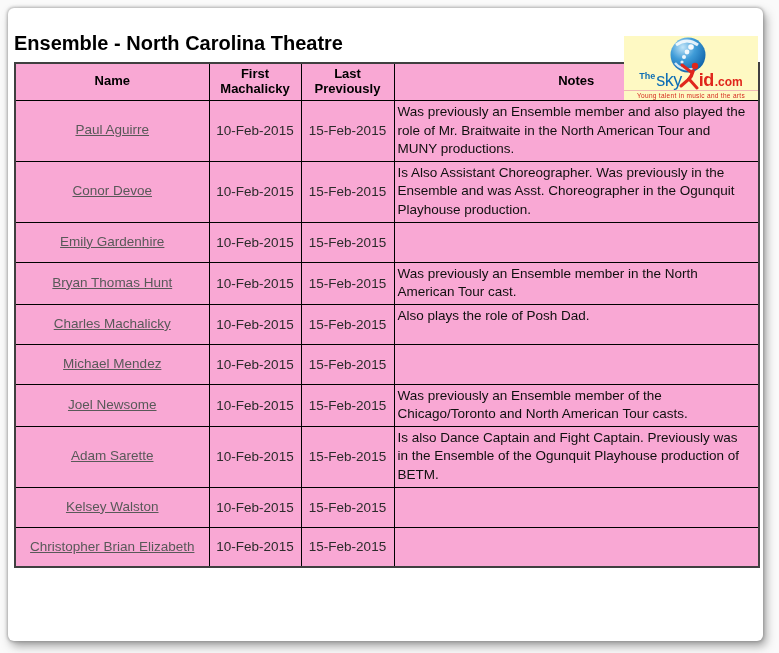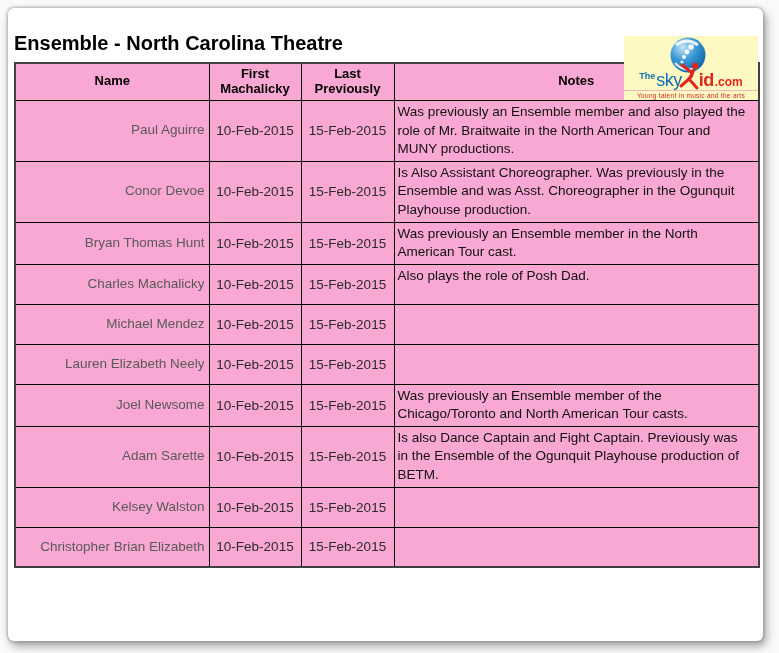--- a/index.html
+++ b/index.html
@@ -20,22 +20,22 @@
     border-collapse:collapse;table-layout:fixed;width:744px;
     border:2px solid #404040;background:#f9a8d4;
   }
   table.roster th, table.roster td{border:1px solid #000;overflow:hidden;}
   thead th{
     font-size:13px;font-weight:bold;color:#000;text-align:center;
     line-height:1.15;padding:3px 2px;border-bottom:2px solid #000;
   }
   td{font-size:13.5px;}
   td.name{
-    color:#595959;text-align:right;vertical-align:middle;
-    padding:11px 4px;line-height:1.25;
+    color:#595959;text-align:center;vertical-align:middle;
+    padding:11px 14px;line-height:1.25;text-decoration:underline;
   }
   td.date{
     color:#2b2b2b;text-align:center;vertical-align:middle;
     padding:2px;white-space:nowrap;
   }
   td.notes{
     color:#101010;text-align:left;vertical-align:top;
     line-height:1.38;padding:2px 10px 2px 3px;
   }
   
@@ -127,39 +127,39 @@
           <td class="date">15-Feb-2015</td>
           <td class="notes">Was previously an Ensemble member and also played the role of Mr. Braitwaite in the North American Tour and MUNY productions.</td>
         </tr>
         <tr>
           <td class="name">Conor Devoe</td>
           <td class="date">10-Feb-2015</td>
           <td class="date">15-Feb-2015</td>
           <td class="notes">Is Also Assistant Choreographer. Was previously in the Ensemble and was Asst. Choreographer in the Ogunquit Playhouse production.</td>
         </tr>
         <tr>
+          <td class="name">Emily Gardenhire</td>
+          <td class="date">10-Feb-2015</td>
+          <td class="date">15-Feb-2015</td>
+          <td class="notes"></td>
+        </tr>
+        <tr>
           <td class="name">Bryan Thomas Hunt</td>
           <td class="date">10-Feb-2015</td>
           <td class="date">15-Feb-2015</td>
           <td class="notes">Was previously an Ensemble member in the North American Tour cast.</td>
         </tr>
         <tr>
           <td class="name">Charles Machalicky</td>
           <td class="date">10-Feb-2015</td>
           <td class="date">15-Feb-2015</td>
           <td class="notes">Also plays the role of Posh Dad.</td>
         </tr>
         <tr>
           <td class="name">Michael Mendez</td>
-          <td class="date">10-Feb-2015</td>
-          <td class="date">15-Feb-2015</td>
-          <td class="notes"></td>
-        </tr>
-        <tr>
-          <td class="name">Lauren Elizabeth Neely</td>
           <td class="date">10-Feb-2015</td>
           <td class="date">15-Feb-2015</td>
           <td class="notes"></td>
         </tr>
         <tr>
           <td class="name">Joel Newsome</td>
           <td class="date">10-Feb-2015</td>
           <td class="date">15-Feb-2015</td>
           <td class="notes">Was previously an Ensemble member of the Chicago/Toronto and North American Tour casts.</td>
         </tr>

